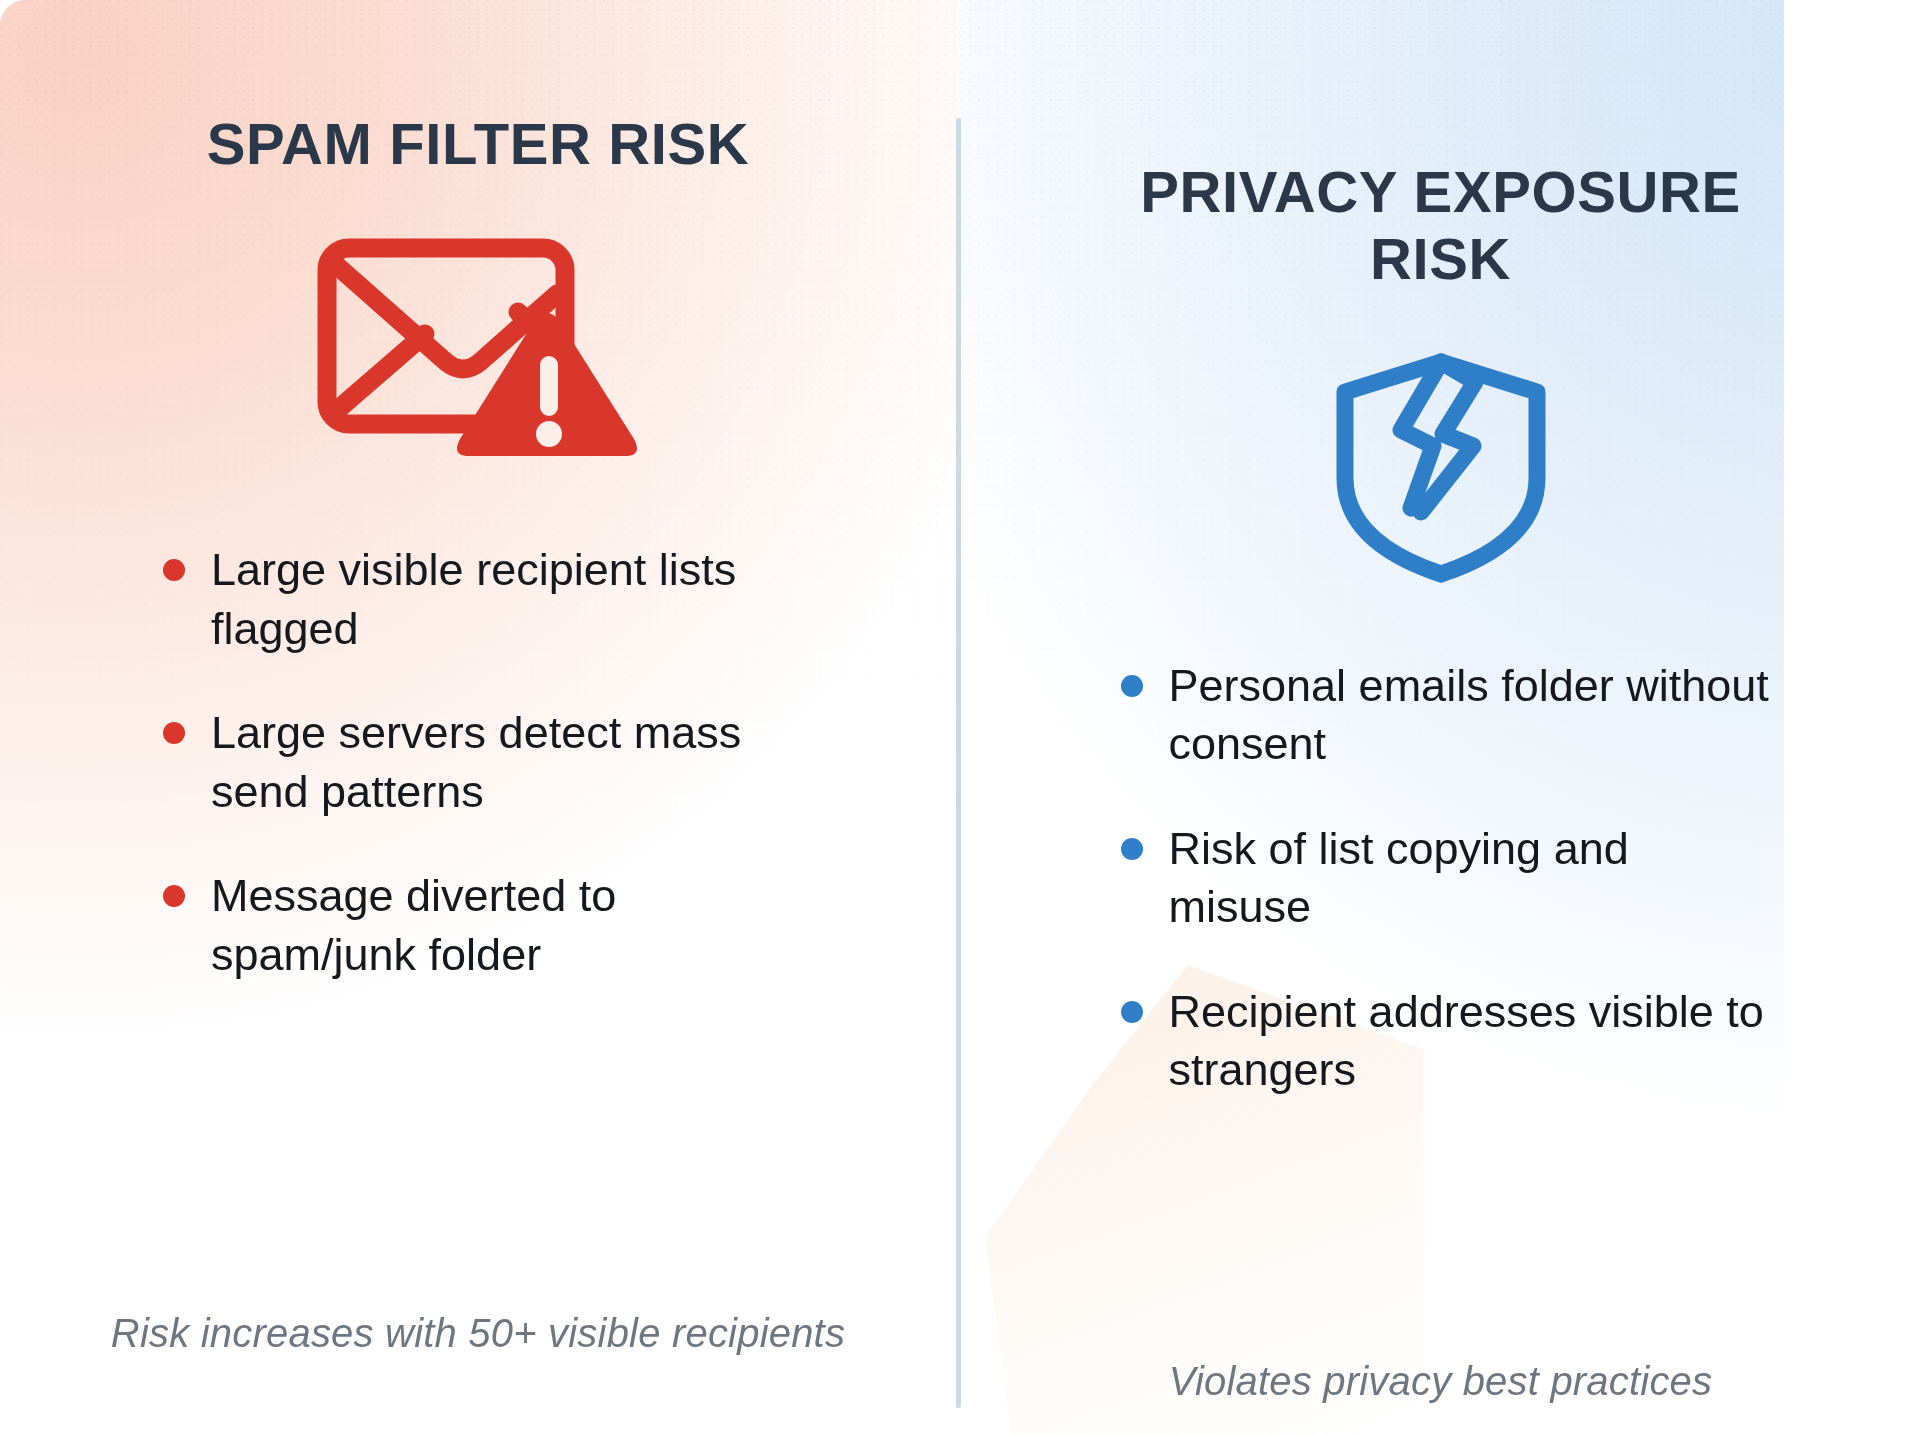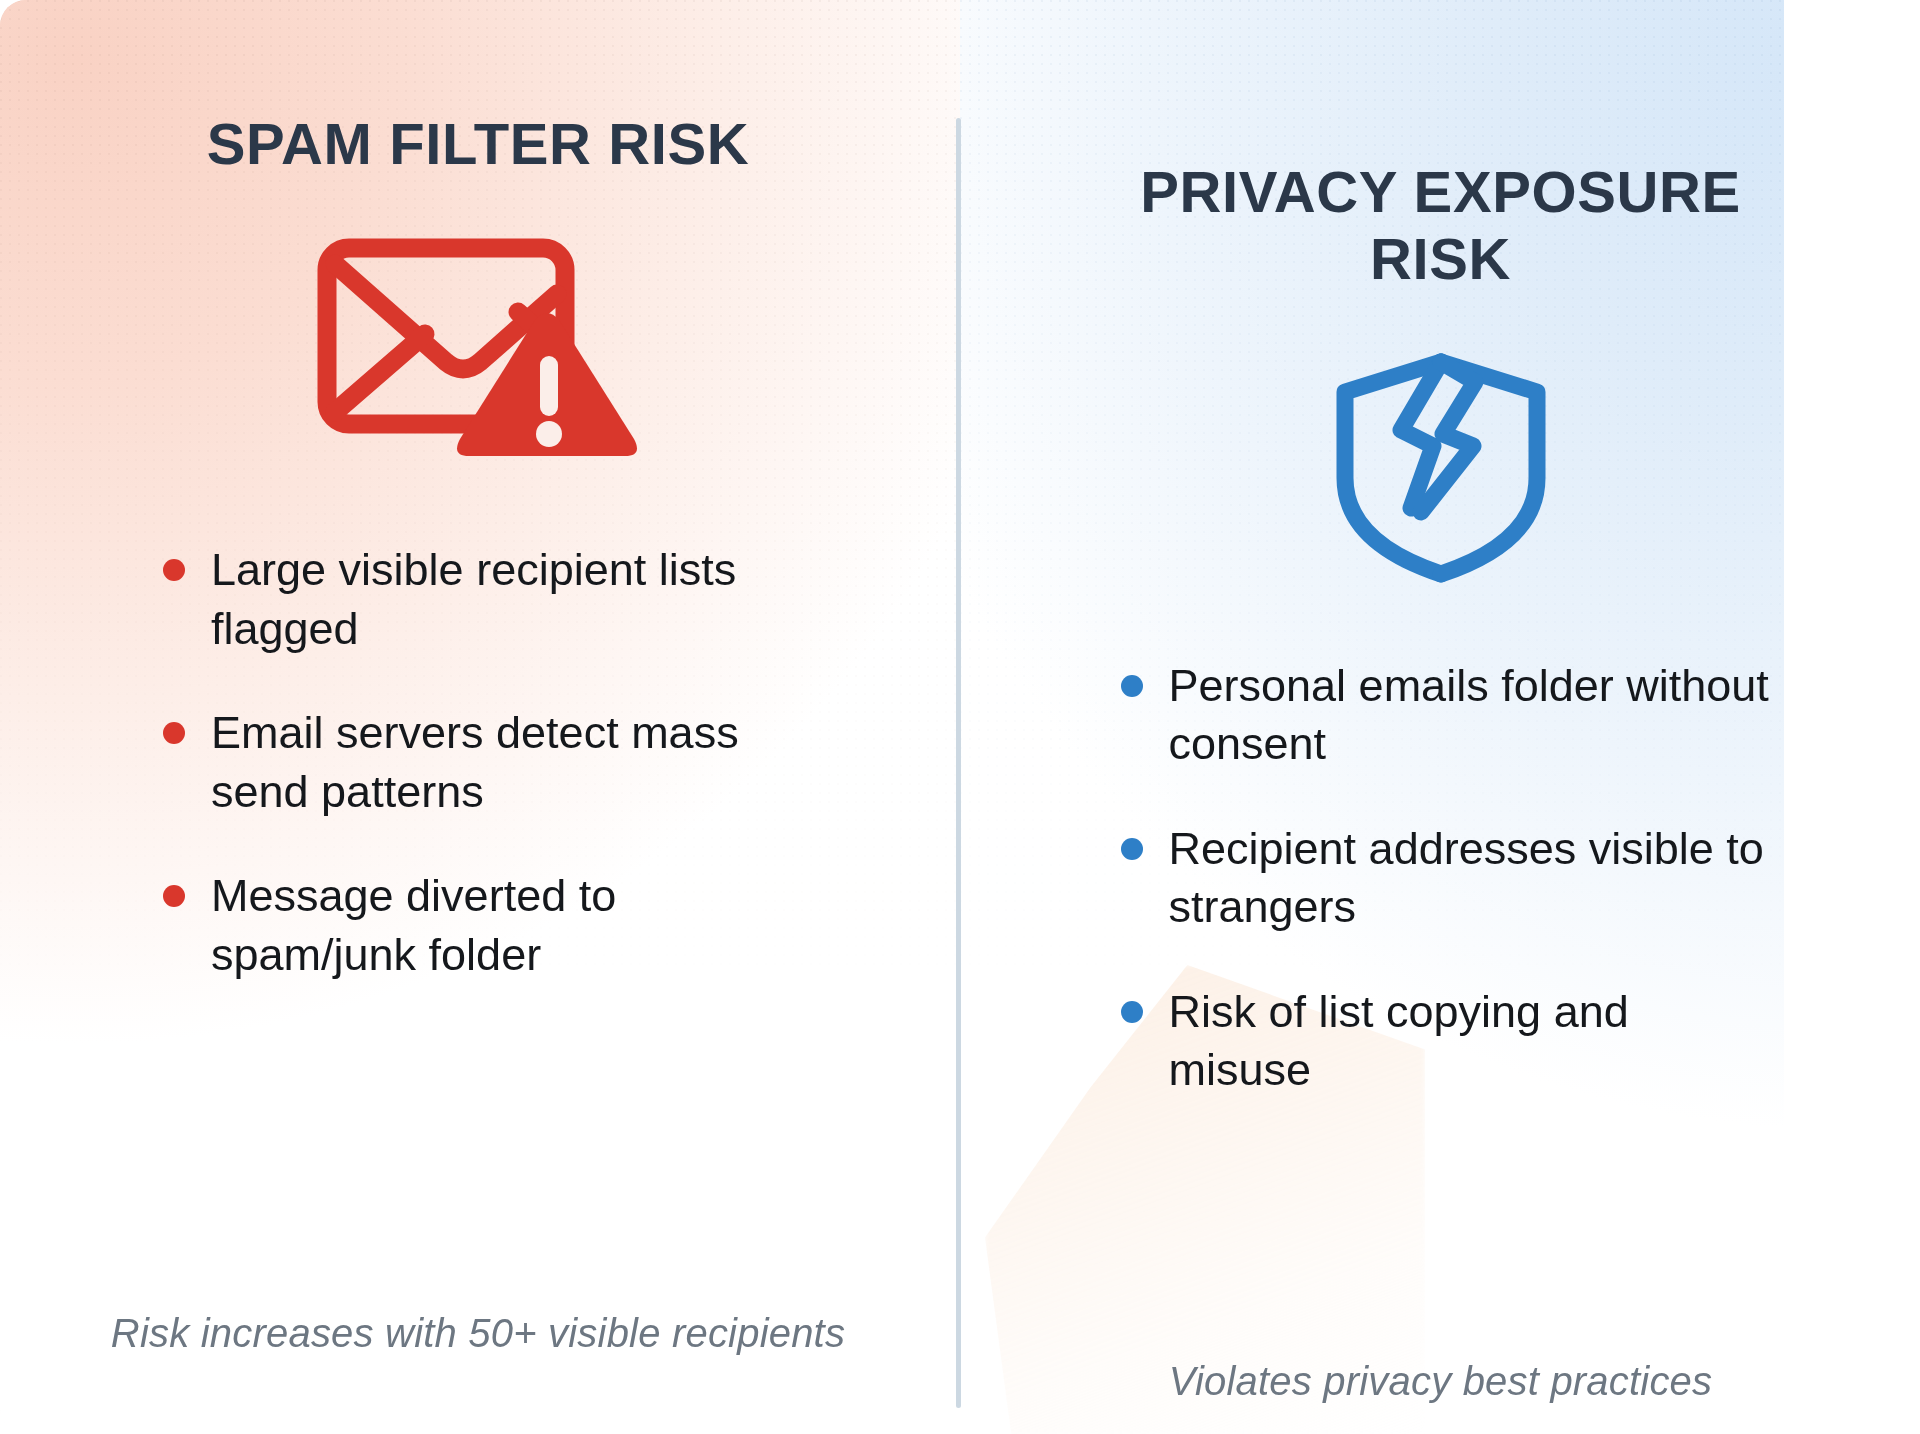--- a/index.html
+++ b/index.html
@@ -205,21 +205,21 @@
       </svg>
     </div>
 
     <div class="bullet-list">
       <div class="bullet-item">
         <span class="bullet-dot"></span>
         <span class="bullet-text">Large visible recipient lists flagged</span>
       </div>
       <div class="bullet-item">
         <span class="bullet-dot"></span>
-        <span class="bullet-text">Email servers detect mass send patterns</span>
+        <span class="bullet-text">Large servers detect mass send patterns</span>
       </div>
       <div class="bullet-item">
         <span class="bullet-dot"></span>
         <span class="bullet-text">Message diverted to spam/junk folder</span>
       </div>
     </div>
 
     <div class="footnote">Risk increases with 50+ visible recipients</div>
   </div>
 
@@ -239,25 +239,25 @@
       </svg>
     </div>
 
     <div class="bullet-list">
       <div class="bullet-item">
         <span class="bullet-dot"></span>
         <span class="bullet-text">Personal emails folder without consent</span>
       </div>
       <div class="bullet-item">
         <span class="bullet-dot"></span>
+        <span class="bullet-text">Risk of list copying and misuse</span>
+      </div>
+      <div class="bullet-item">
+        <span class="bullet-dot"></span>
         <span class="bullet-text">Recipient addresses visible to strangers</span>
       </div>
-      <div class="bullet-item">
-        <span class="bullet-dot"></span>
-        <span class="bullet-text">Risk of list copying and misuse</span>
-      </div>
     </div>
 
     <div class="footnote">Violates privacy best practices</div>
   </div>
 
 
 </div>
 
 </body></html>

